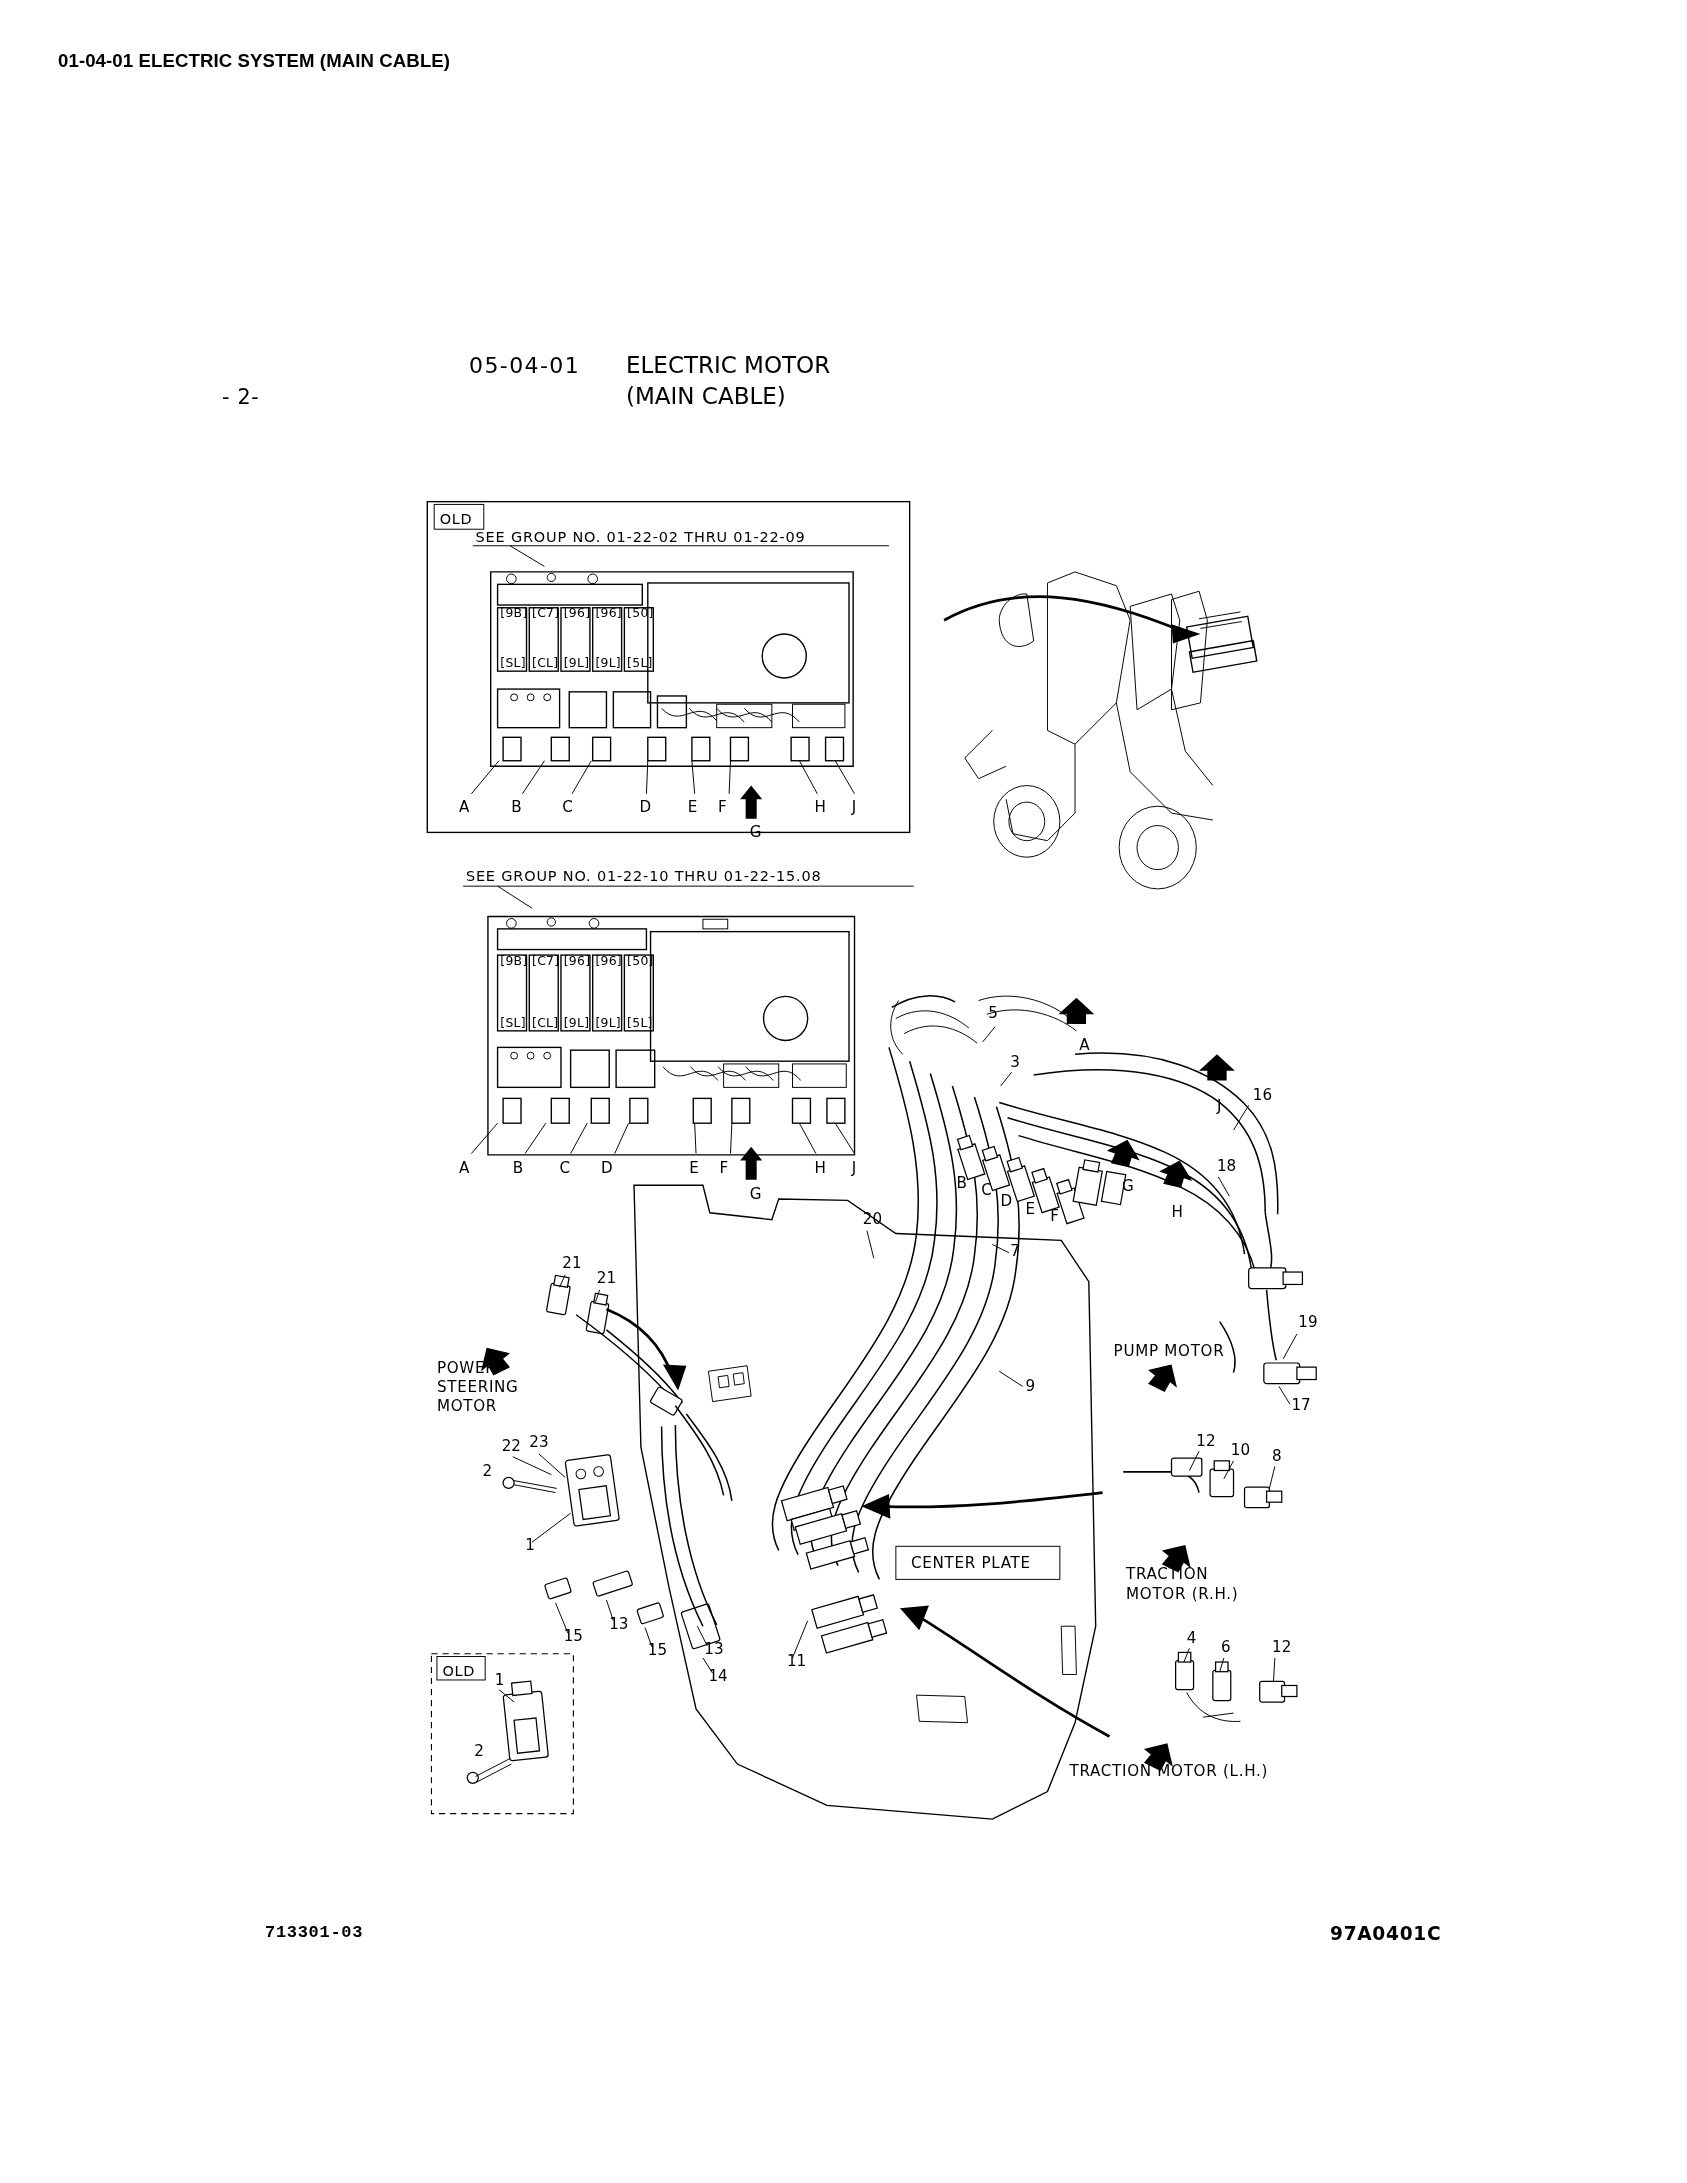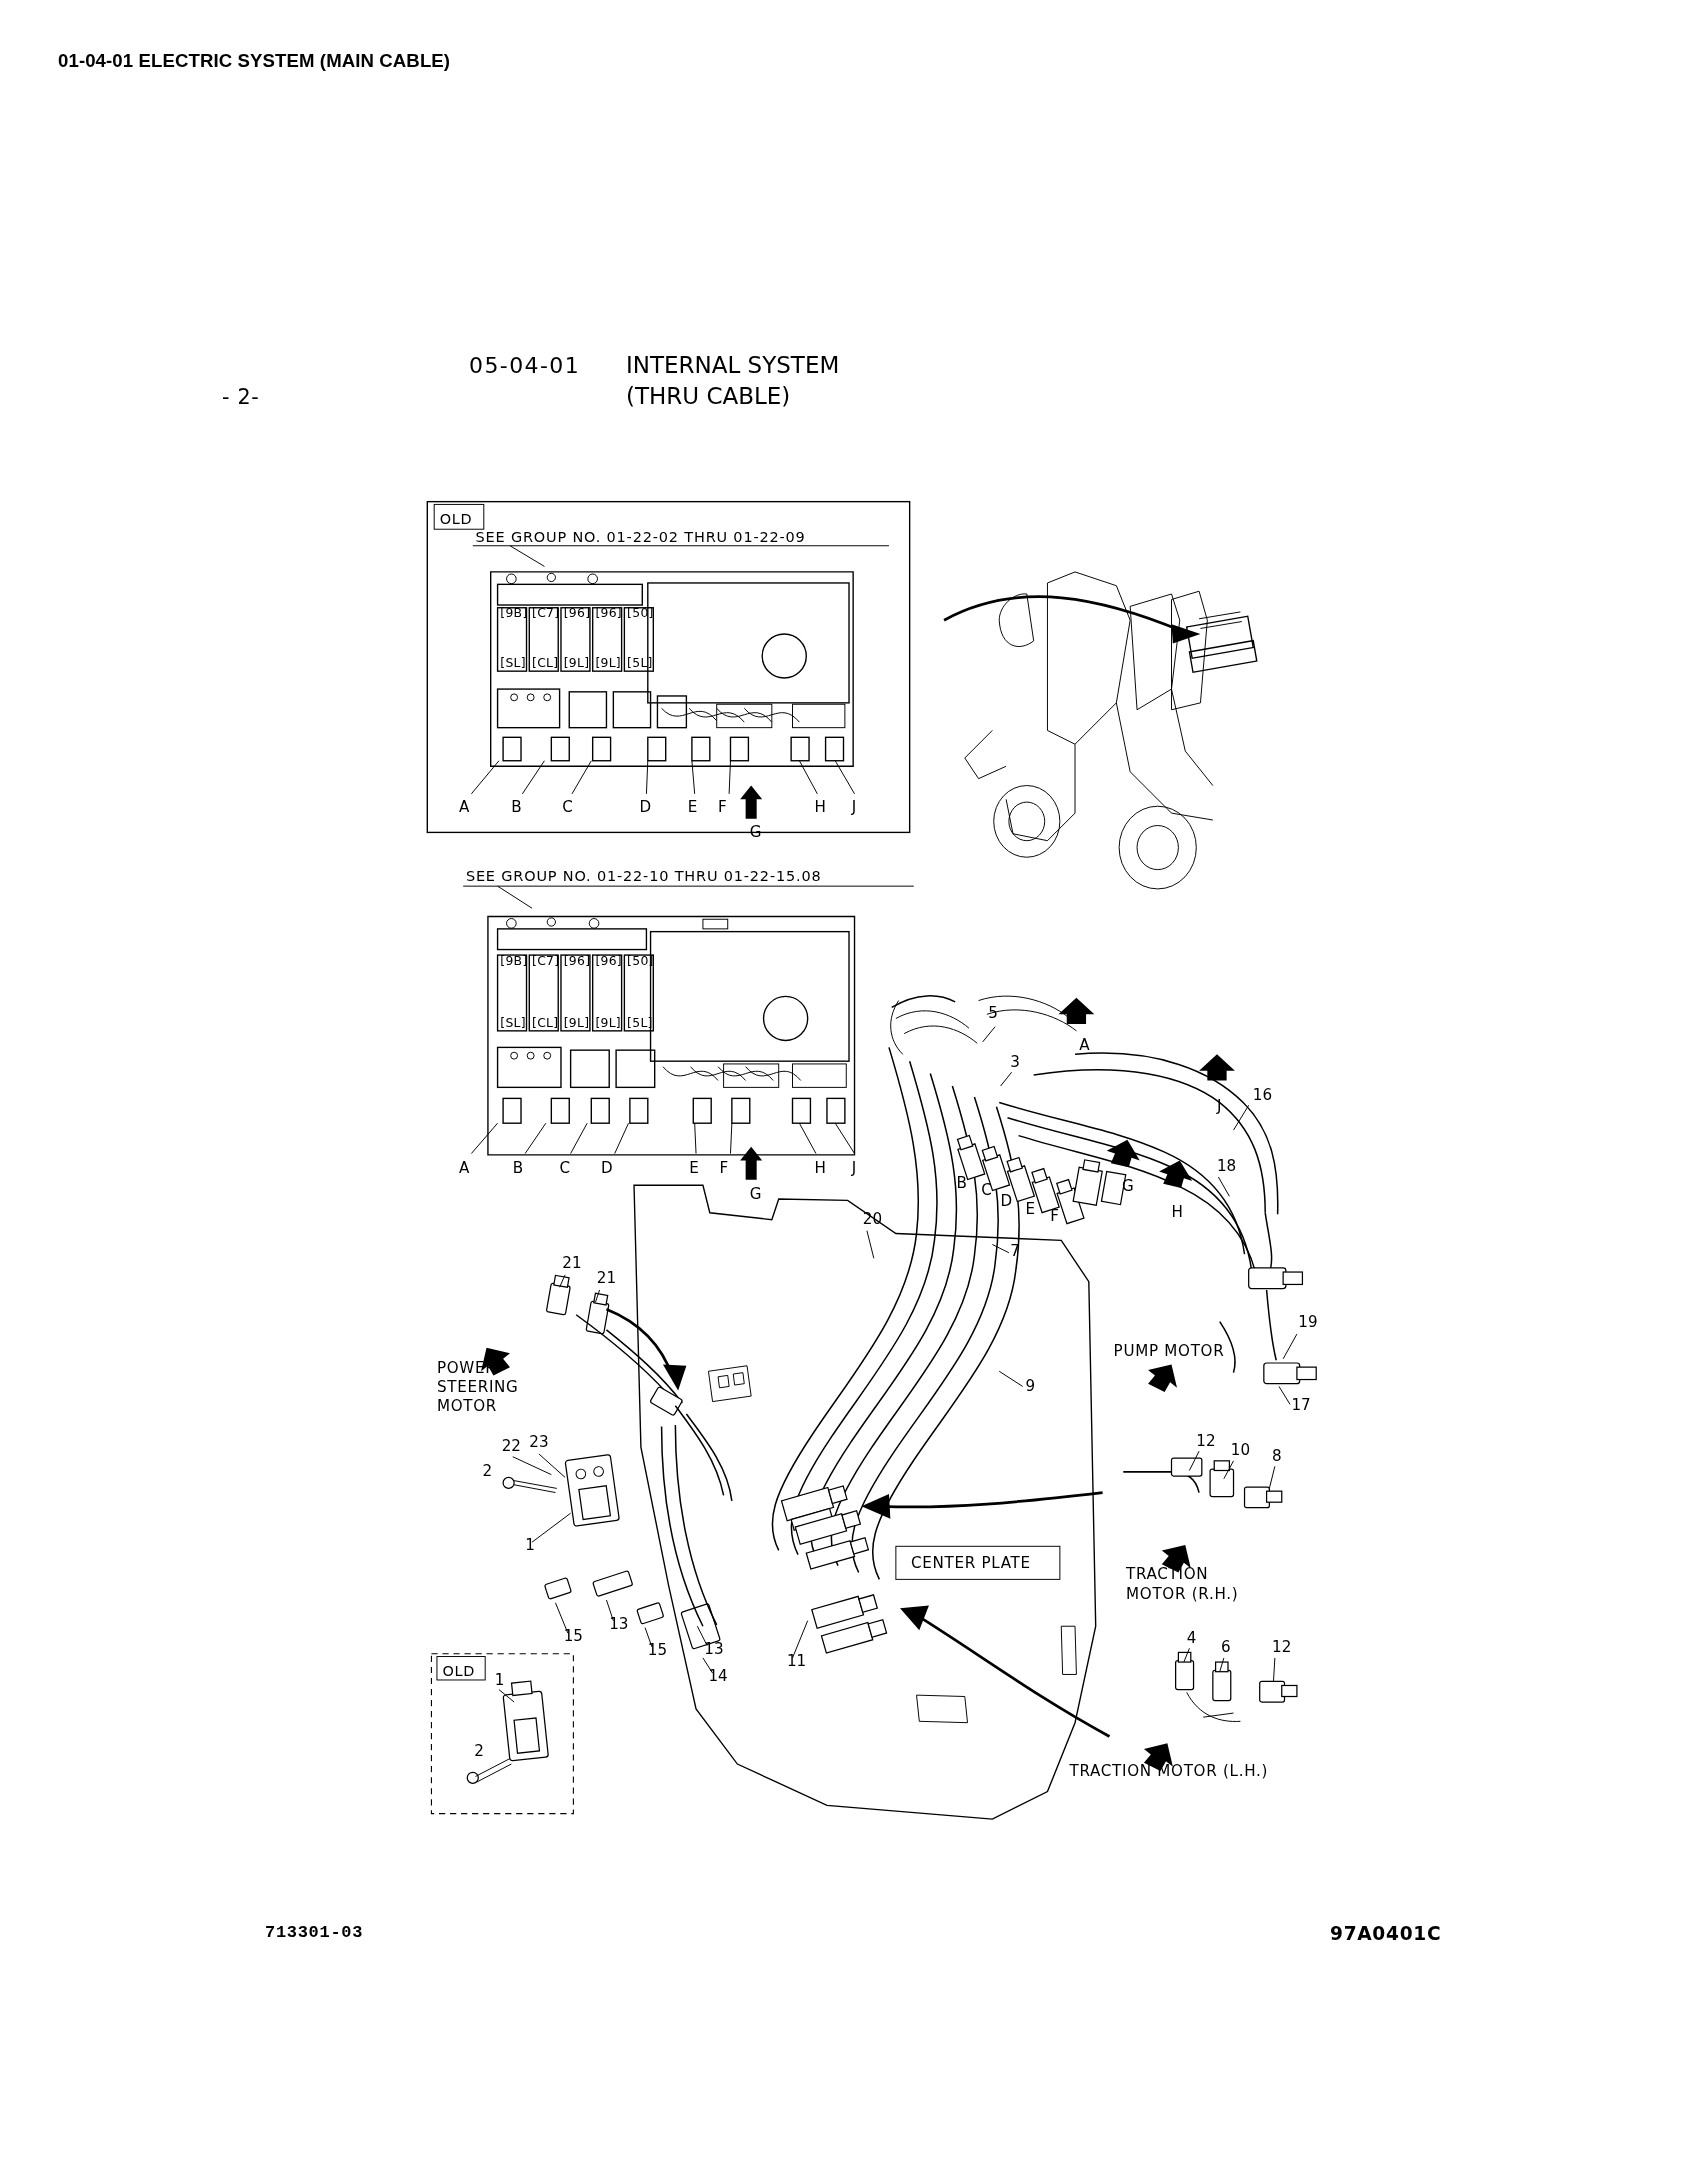--- a/index.html
+++ b/index.html
@@ -114,22 +114,22 @@
 </head>
 <body>
 
 <div class="page">
 
   <div class="hdr-title">01-04-01 ELECTRIC SYSTEM (MAIN CABLE)</div>
 
   <div class="sheet-num">- 2-</div>
   <div class="dwg-code">05-04-01</div>
   <div class="dwg-name">
-    <div>INTERNAL SYSTEM</div>
-    <div>(THRU CABLE)</div>
+    <div>ELECTRIC MOTOR</div>
+    <div>(MAIN CABLE)</div>
   </div>
 
   <div class="foot-left">713301-03</div>
   <div class="foot-right">97A0401C</div>
 
   <svg class="diagram" viewBox="0 0 2448 3168">
 
     <g>
       <rect x="620" y="728" class="ln" width="700" height="480" fill="none"></rect>
 

